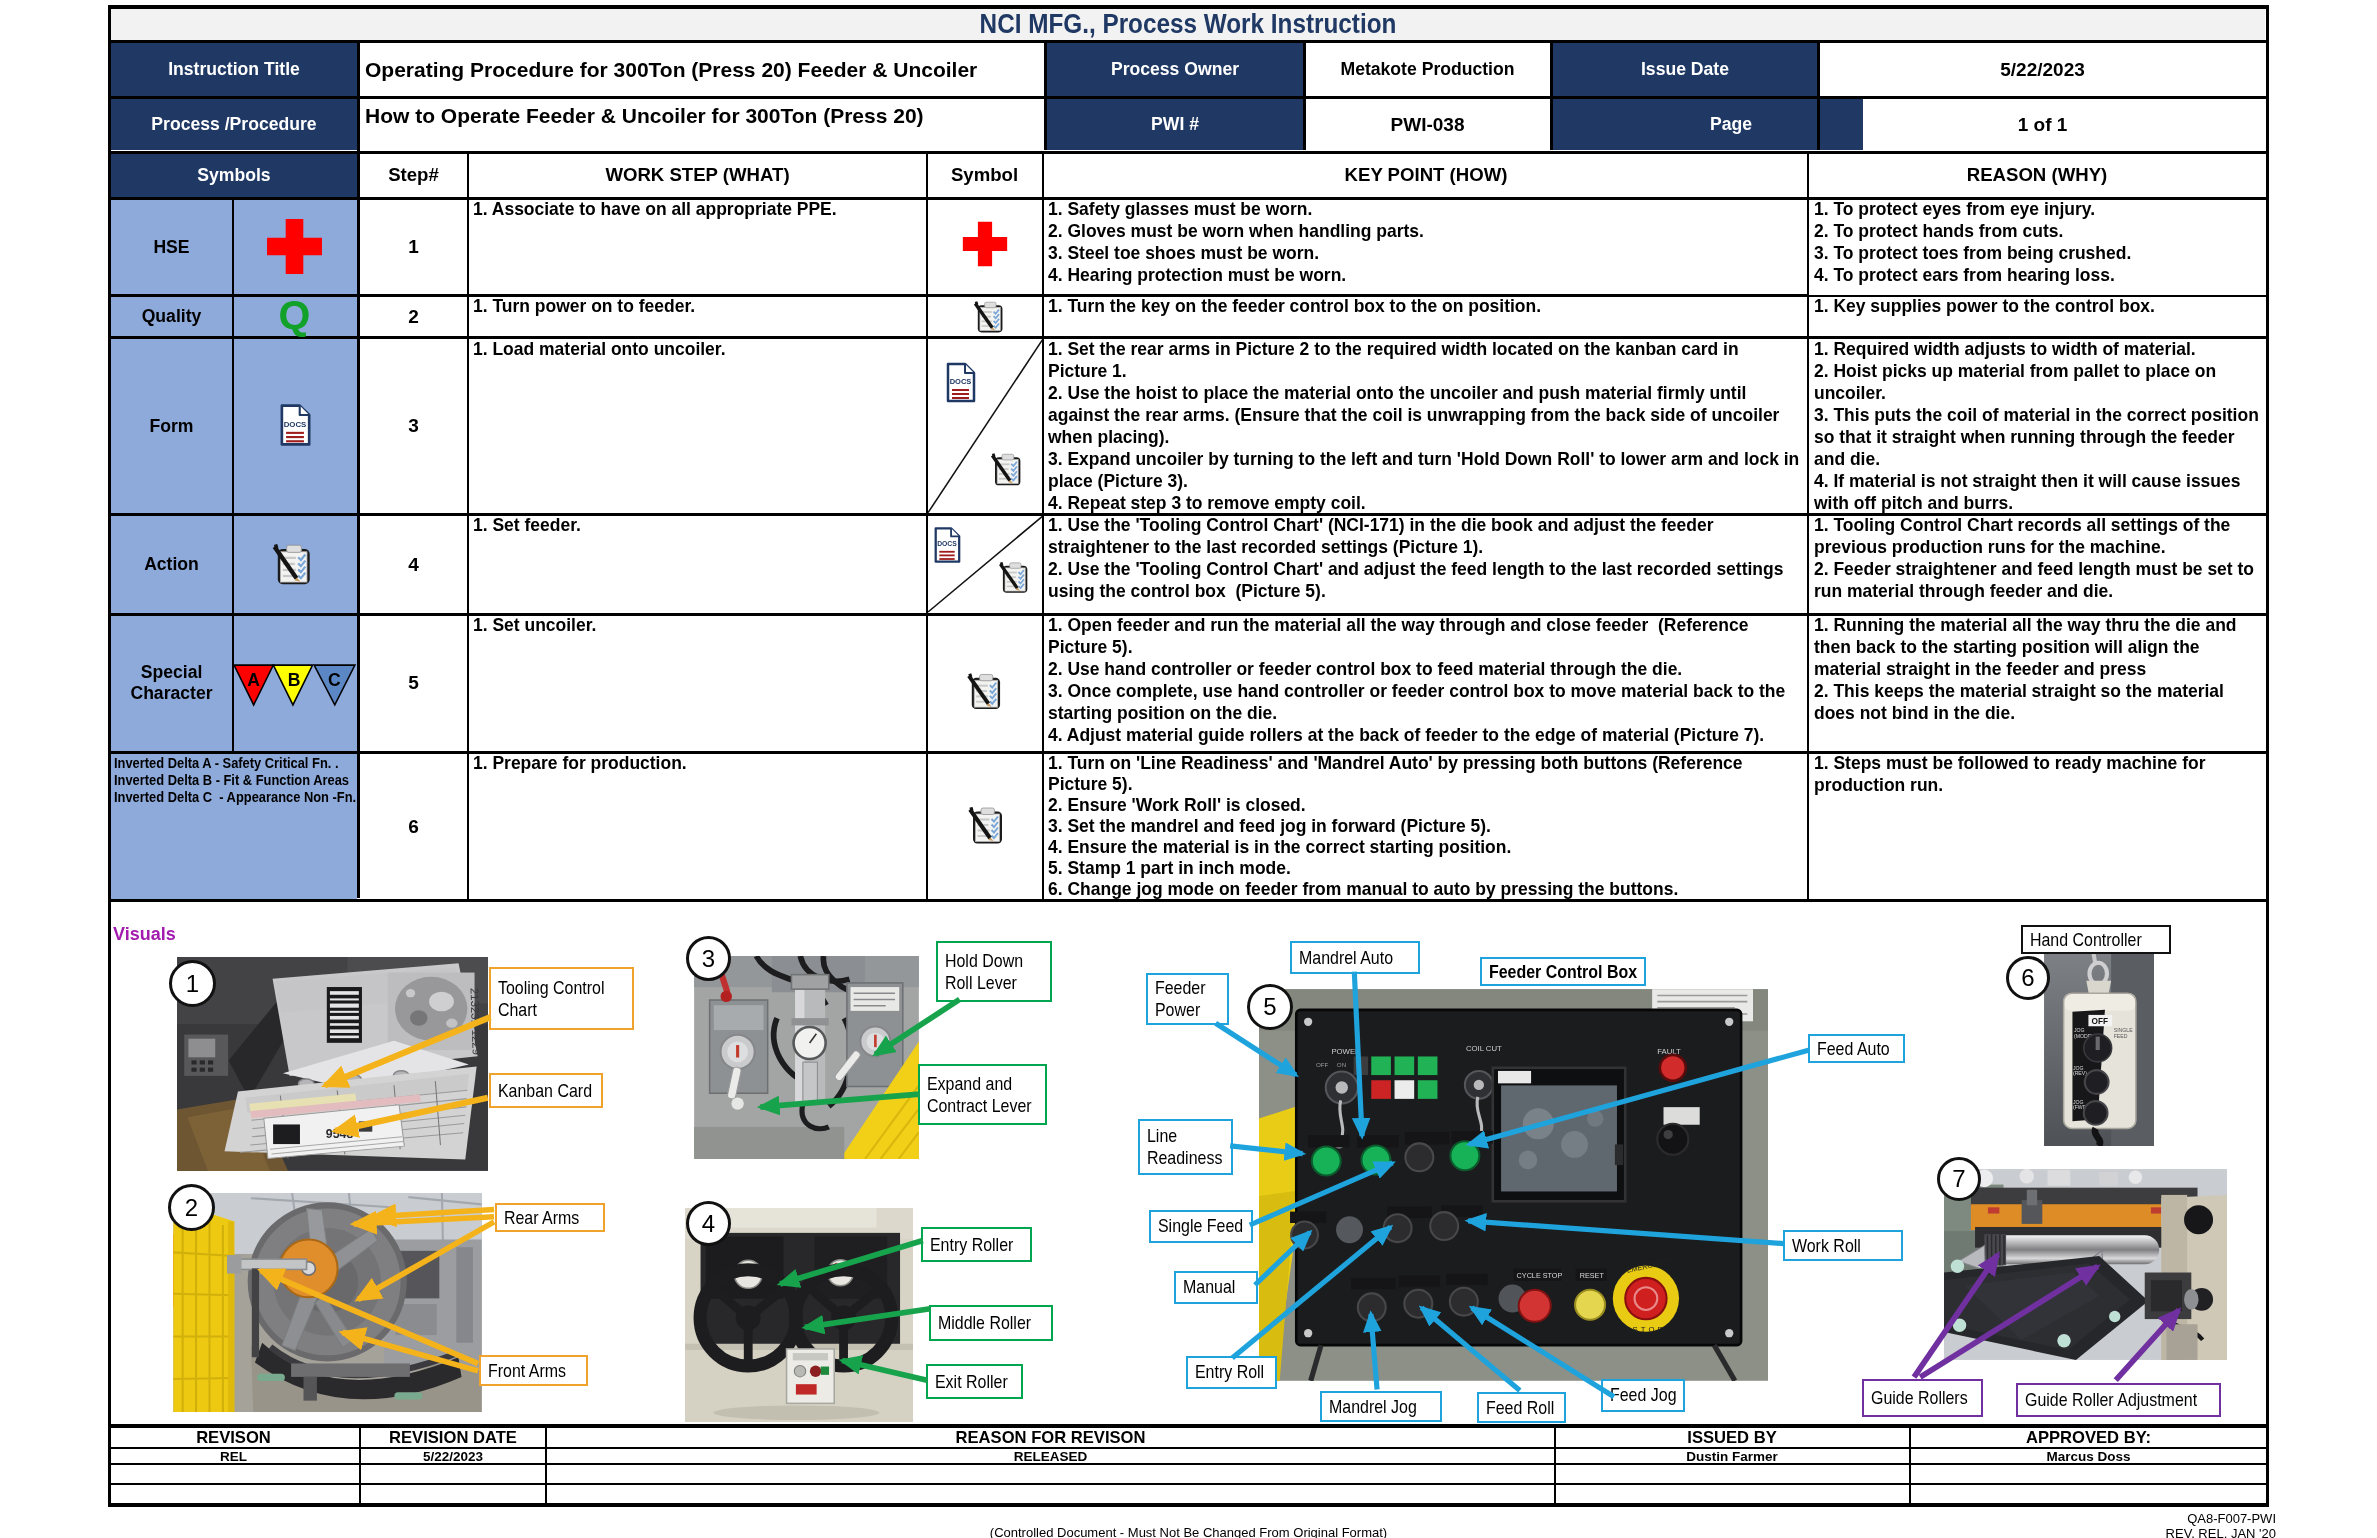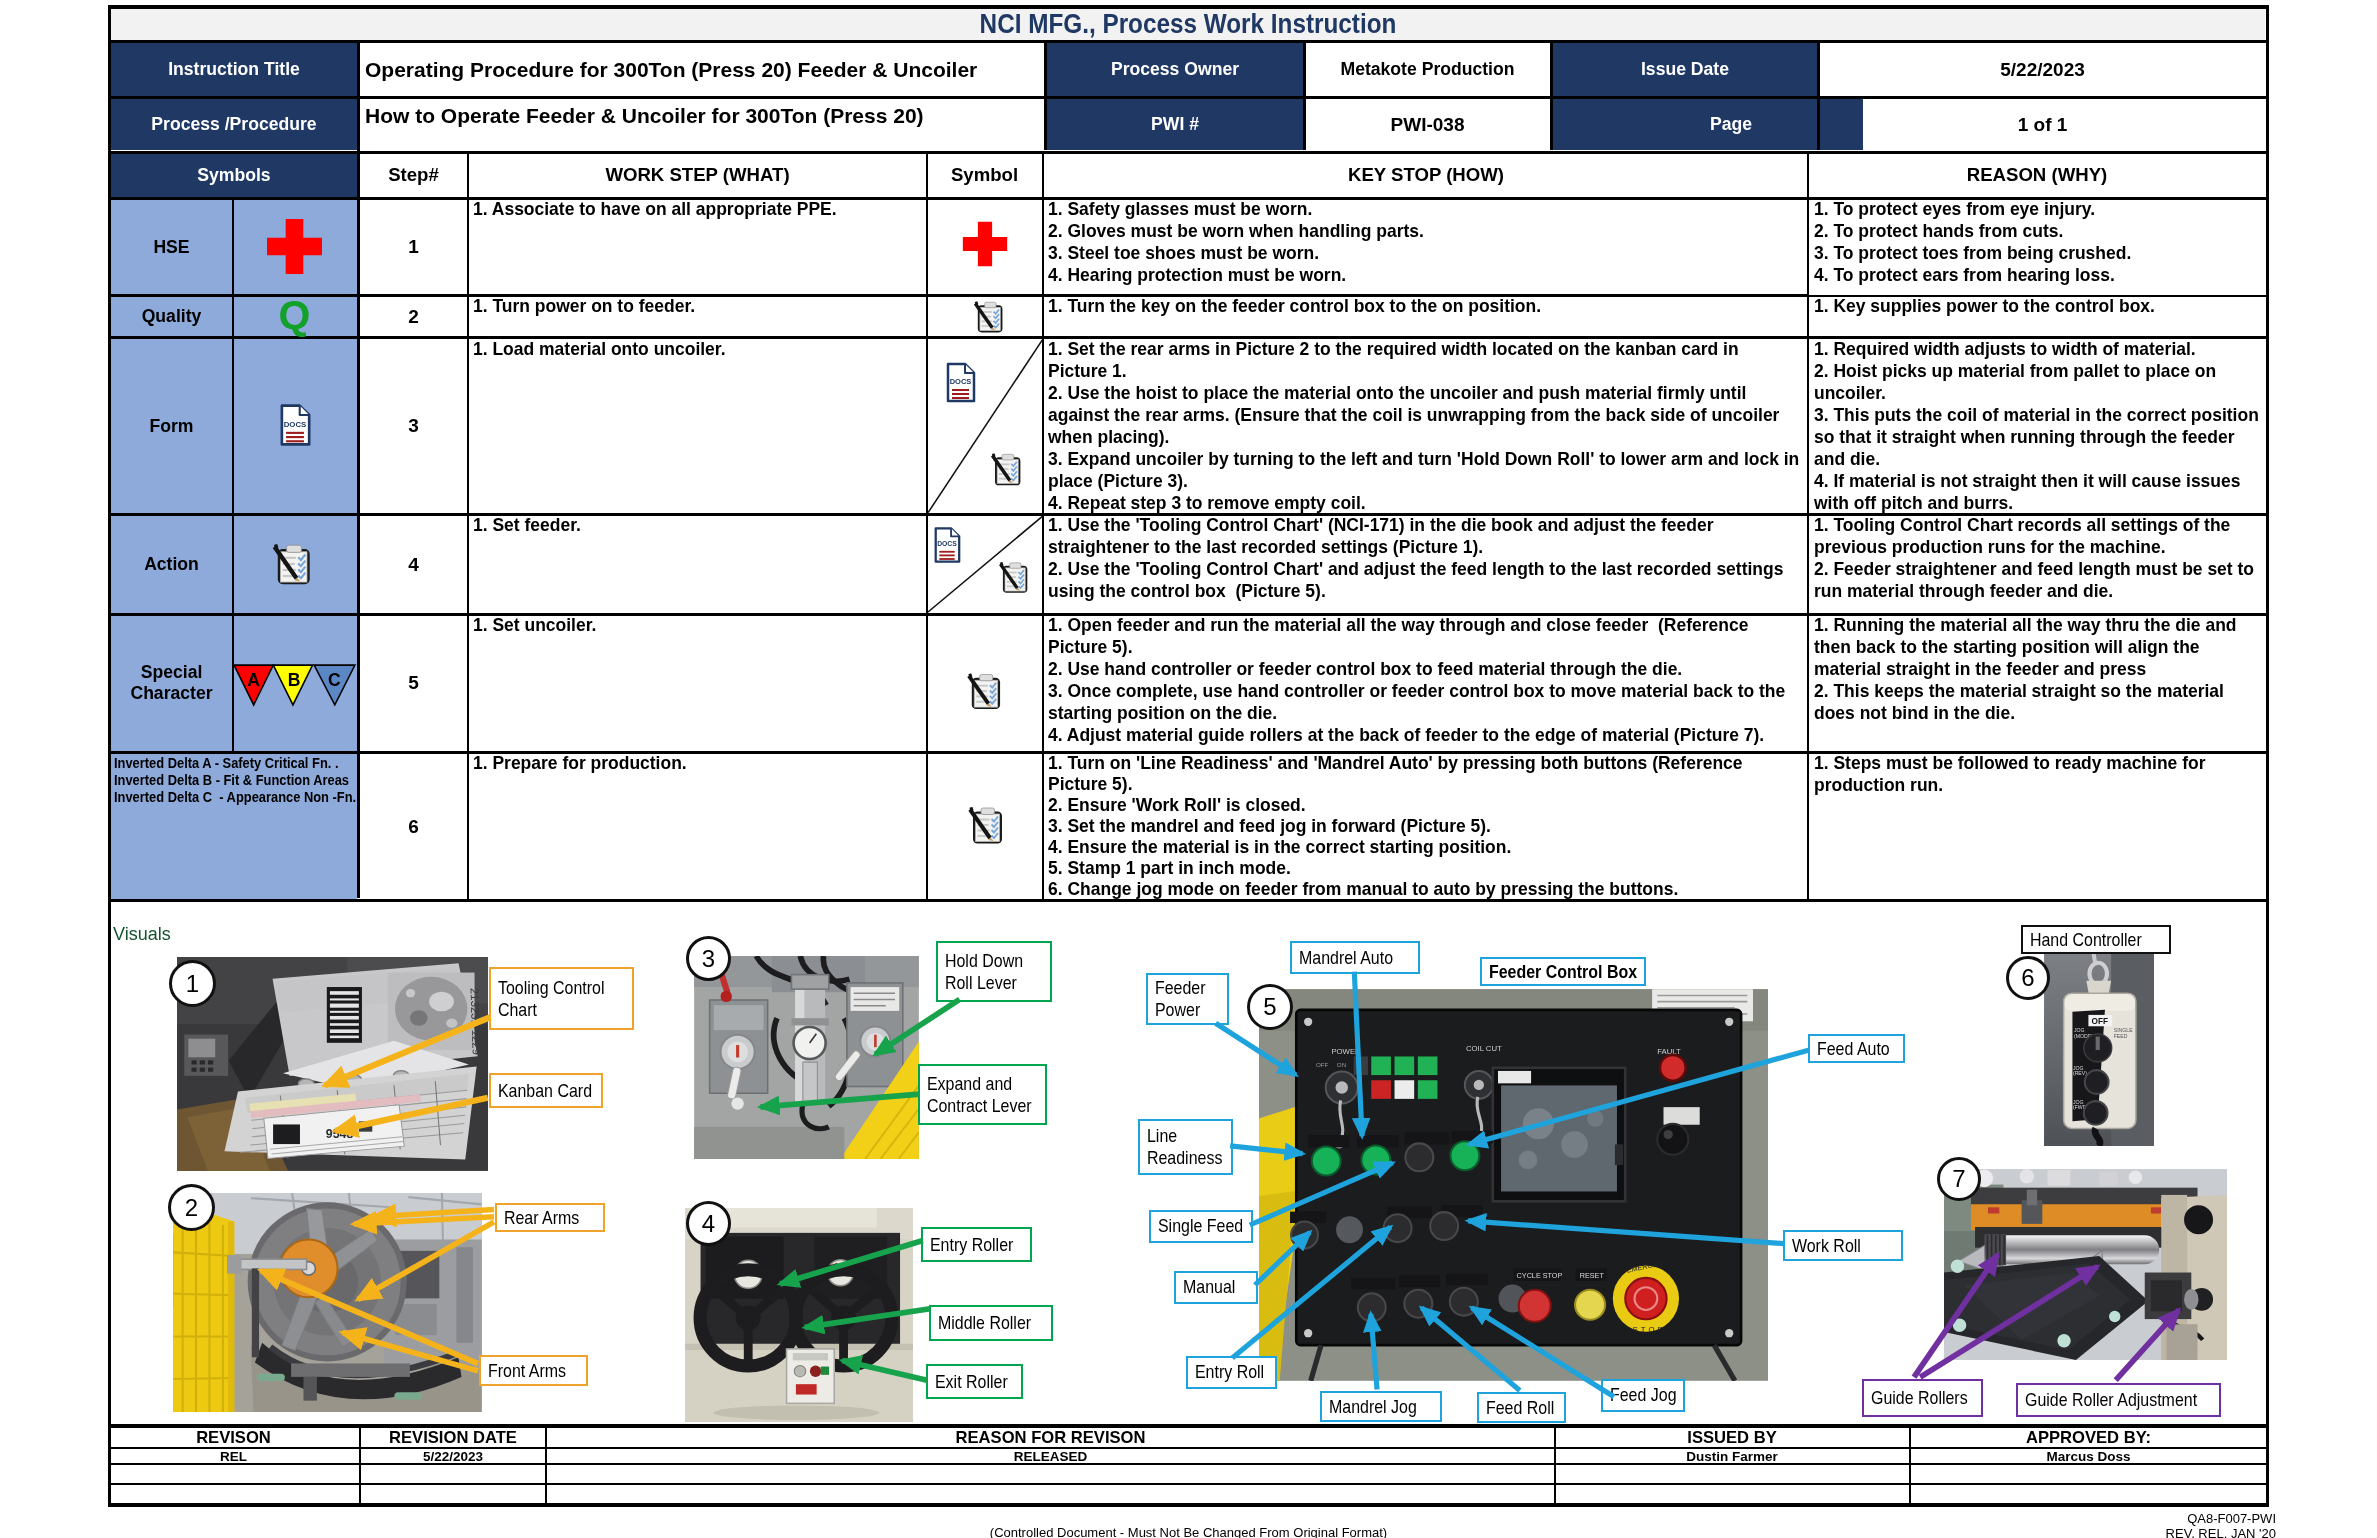--- a/index.html
+++ b/index.html
@@ -38,21 +38,21 @@
 <div class="whc" style="left:365px;top:43px;width:679px;height:53px;justify-content:flex-start;font-size:21px;">Operating Procedure for 300Ton (Press 20) Feeder &amp; Uncoiler</div>
 <div class="whc" style="left:365px;top:99px;width:679px;height:34px;justify-content:flex-start;font-size:21px;">How to Operate Feeder &amp; Uncoiler for 300Ton (Press 20)</div>
 <div class="whc" style="left:1305px;top:43px;width:245px;height:53px;font-size:17.6px;">Metakote Production</div>
 <div class="whc" style="left:1305px;top:99px;width:245px;height:51px;font-size:19px;">PWI-038</div>
 <div class="whc" style="left:1819px;top:43px;width:447px;height:53px;font-size:19px;">5/22/2023</div>
 <div class="whc" style="left:1819px;top:99px;width:447px;height:51px;font-size:19px;">1 of 1</div>
 
 <div class="whc" style="left:360px;top:153px;width:107px;height:44px;font-size:18.6px;">Step#</div>
 <div class="whc" style="left:469px;top:153px;width:457px;height:44px;font-size:18.6px;">WORK STEP (WHAT)</div>
 <div class="whc" style="left:928px;top:153px;width:113px;height:44px;font-size:18.6px;">Symbol</div>
-<div class="whc" style="left:1044px;top:153px;width:764px;height:44px;font-size:18.6px;">KEY STOP (HOW)</div>
+<div class="whc" style="left:1044px;top:153px;width:764px;height:44px;font-size:18.6px;">KEY POINT (HOW)</div>
 <div class="whc" style="left:1809px;top:153px;width:456px;height:44px;font-size:18.6px;">REASON (WHY)</div>
 
 <div class="whc" style="left:111px;top:200px;width:121px;height:94px;font-size:17.6px;">HSE</div>
 <div class="whc" style="left:111px;top:297px;width:121px;height:39px;font-size:17.6px;">Quality</div>
 <div class="whc" style="left:111px;top:339px;width:121px;height:174px;font-size:17.6px;">Form</div>
 <div class="whc" style="left:111px;top:516px;width:121px;height:97px;font-size:17.6px;">Action</div>
 <div class="whc" style="left:111px;top:615px;width:121px;height:136px;font-size:17.6px;">Special<br>Character</div>
 <div class="tx" style="left:114px;top:755px;font-size:14px;line-height:17px;">Inverted Delta A - Safety Critical Fn. .<br>Inverted Delta B - Fit &amp; Function Areas<br>Inverted Delta C&nbsp; - Appearance Non -Fn.</div>
 
 <div class="whc" style="left:360px;top:200px;width:107px;height:94px;font-size:19px;">1</div>
@@ -126,21 +126,21 @@
 <div class="whc" style="left:1911px;top:1429px;width:355px;height:18.6px;font-size:16.6px;">APPROVED BY:</div>
 <div class="whc" style="left:108px;top:1449px;width:251px;height:14px;font-size:13.5px;">REL</div>
 <div class="whc" style="left:361px;top:1449px;width:184px;height:14px;font-size:13.5px;">5/22/2023</div>
 <div class="whc" style="left:547px;top:1449px;width:1007px;height:14px;font-size:13.5px;">RELEASED</div>
 <div class="whc" style="left:1556px;top:1449px;width:352px;height:14px;font-size:13.5px;">Dustin Farmer</div>
 <div class="whc" style="left:1911px;top:1449px;width:355px;height:14px;font-size:13.5px;">Marcus Doss</div>
 
 <div class="abs" style="left:0px;top:1525px;width:2377px;text-align:center;font-size:13px;color:#000;">(Controlled Document - Must Not Be Changed From Original Format)</div>
 <div class="abs" style="left:2017px;top:1511px;width:259px;text-align:right;font-size:13px;color:#000;">QA8-F007-PWI<br>REV. REL. JAN '20</div>
 
-<div class="abs" style="left:113px;top:924px;font-size:18px;font-weight:normal;color:#14532d;">Visuals</div>
+<div class="abs" style="left:113px;top:924px;font-size:18px;font-weight:bold;color:#a21caf;">Visuals</div>
 
 <svg class="abs" style="left:266px;top:218px;" width="57" height="57" viewBox="0 0 110 110">
 <polygon points="38,2 72,2 72,38 108,38 108,72 72,72 72,108 38,108 38,72 2,72 2,38 38,38" fill="#FE0000"></polygon>
     </svg>
 
 <div class="abs" style="left:232px;top:294px;width:125px;height:42px;display:flex;align-items:center;justify-content:center;font-size:41px;font-weight:bold;color:#12A129;line-height:31px;">Q</div>
 
 <svg class="abs" style="left:277px;top:404px;" width="36" height="42" viewBox="0 0 62 80">
 <path d="M6 3 H40 L58 21 V77 H6 Z" fill="#fff" stroke="#1F3864" stroke-width="5" stroke-linejoin="round"></path>
 <path d="M40 3 L40 21 H58" fill="#fdfdfd" stroke="#1F3864" stroke-width="4" stroke-linejoin="round"></path>

